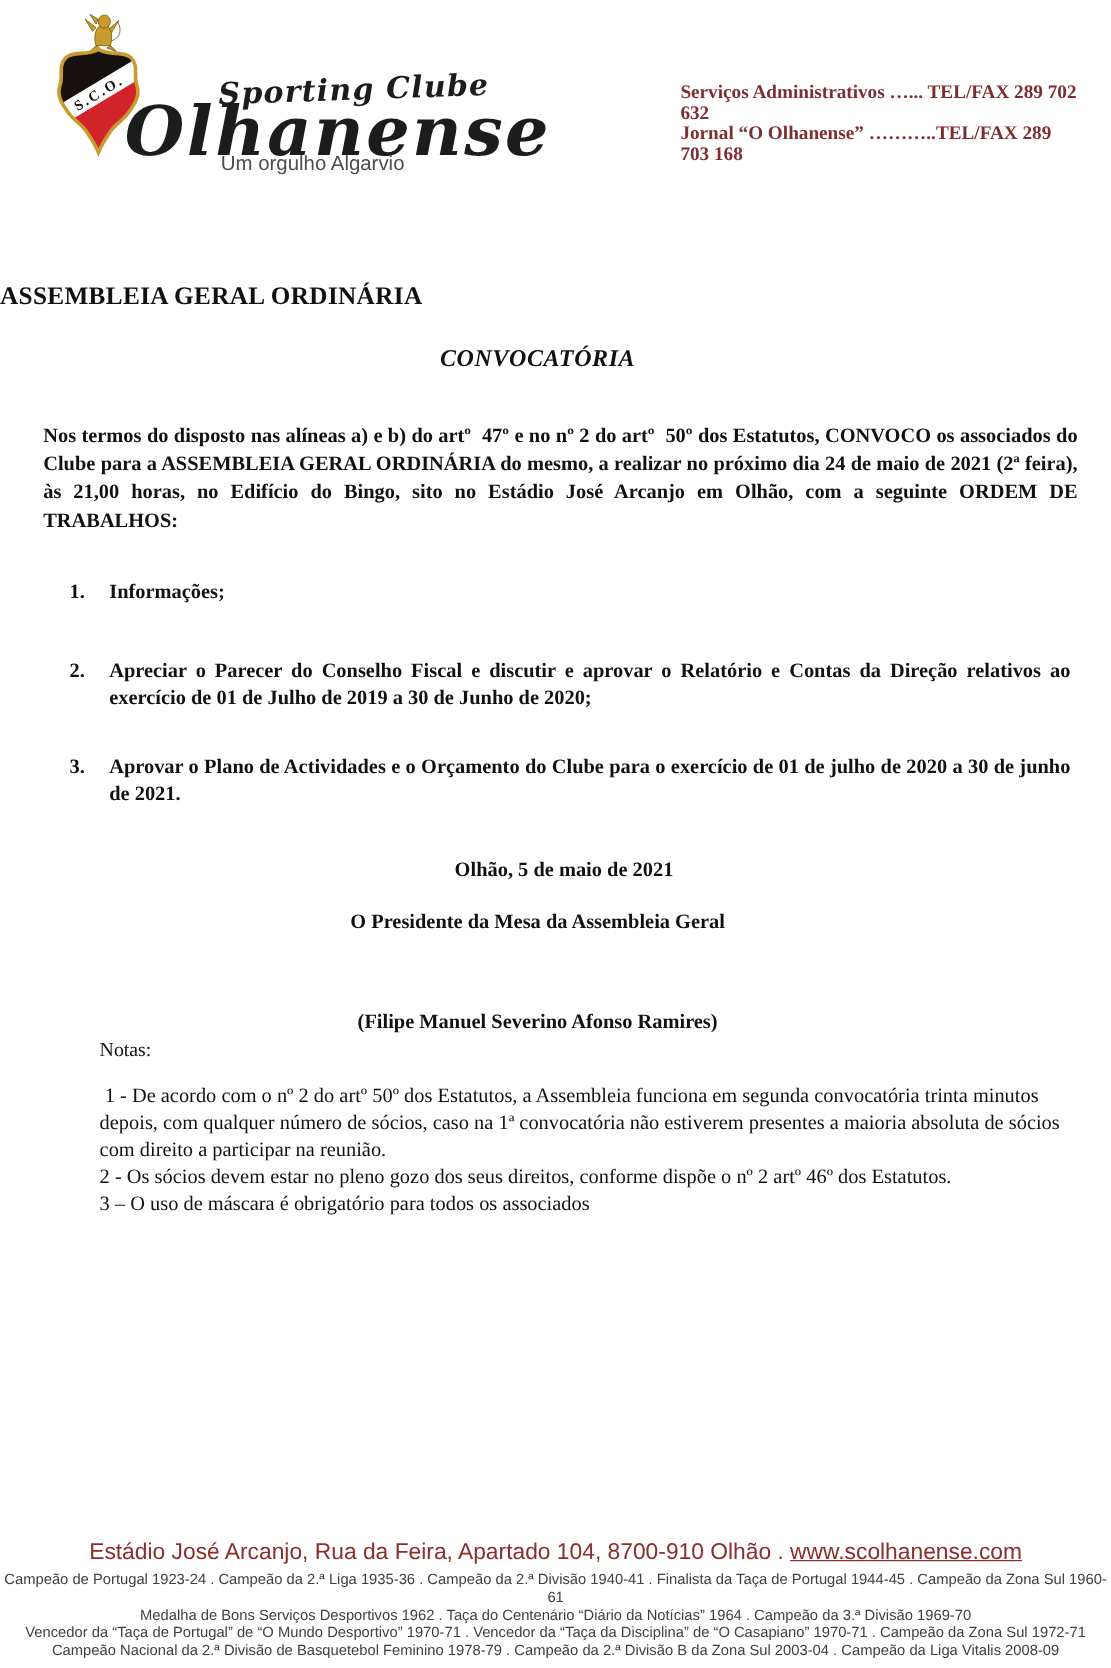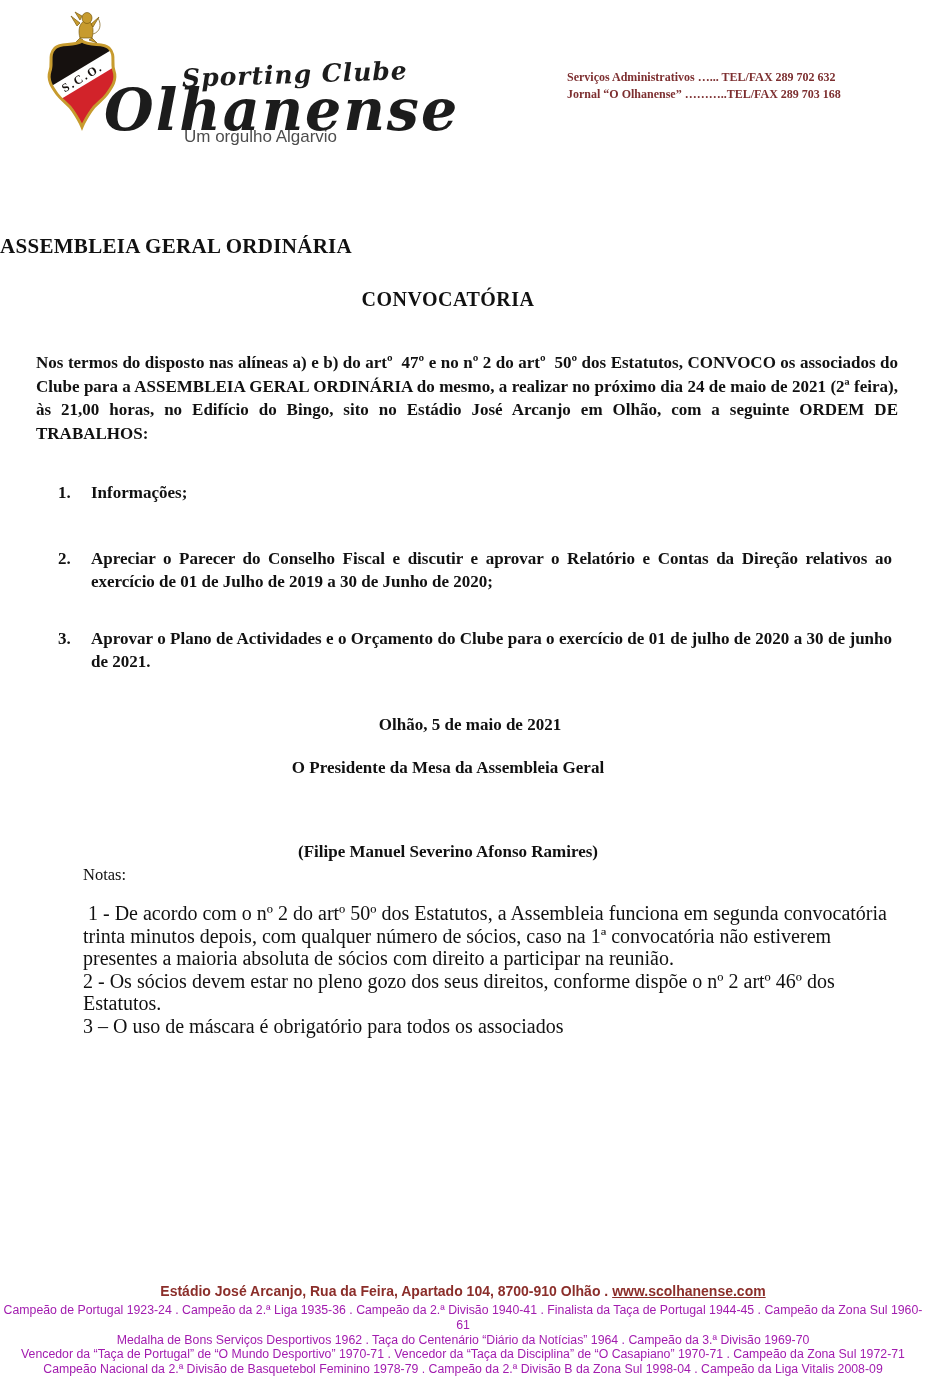--- a/index.html
+++ b/index.html
@@ -36,30 +36,30 @@
     font-family:"Liberation Sans", sans-serif;
     font-size:17px; color:#4d4d4d;
   }
 
   .institution {
     position:absolute; left:567px; top:64px; width:335px;
     color:#7d2f30;
     font-weight:bold;
   }
   .institution .inst-title { font-size:16.5px; line-height:21px; letter-spacing:0.2px; }
-  .institution .inst-contacts { margin-top:5px; font-size:12px; line-height:17px; }
+  .institution .inst-contacts { margin-top:5px; font-size:16px; line-height:17px; }
 
   
   .doc-title {
     position:absolute; top:234px; left:0; right:30px;
     text-align:left; font-weight:bold; font-size:21px; letter-spacing:0.3px;
   }
   .doc-subtitle {
     position:absolute; top:288px; left:0; right:30px;
-    text-align:center; font-weight:bold; font-size:20px; letter-spacing:0.5px;
+    text-align:center; font-weight:bold; font-size:20px; letter-spacing:0.5px;font-style:italic;
   }
   .intro {
     position:absolute; top:351px; left:36px; right:28px;
     font-weight:bold; font-size:17px; line-height:23.5px;
     text-align:justify; white-space:pre-wrap;
   }
   .agenda { position:absolute; top:481px; left:58px; right:34px; }
   .agenda-item { display:flex; font-weight:bold; font-size:17px; line-height:23.5px; }
   .agenda-item:nth-child(1) { margin-bottom:42px; }
   .agenda-item:nth-child(2) { margin-bottom:33px; }
@@ -73,37 +73,37 @@
   .dateline { top:715px;padding-left:44px; }
   .president-line { top:758px; }
   .signature-name { top:842px; }
 
   .notes-label {
     position:absolute; left:83px; top:865px;
     font-size:16.5px;
   }
   .notes {
     position:absolute; left:83px; right:38px; top:902px;
-    font-size:20px; line-height:22.5px;
+    font-size:17px; line-height:22.5px;
   }
   .notes p { white-space:pre-wrap; text-align:left; }
 
   
   .footer {
     position:absolute; left:0; right:0; top:1283px;
     text-align:center;
     font-family:"Liberation Sans", sans-serif;
   }
   .footer-address {
-    font-size:14px; font-weight:bold; color:#8b2e2a; margin-bottom:4px;
+    font-size:19px; font-weight:normal; color:#8b2e2a; margin-bottom:4px;
   }
   .footer-address a, .footer-website {
     color:#8b2e2a; text-decoration:underline; cursor:pointer;
   }
-  .footer-honors { font-size:12.3px; line-height:14.8px; color:#a21caf; }
+  .footer-honors { font-size:12.3px; line-height:14.8px; color:#404040; }
 </style>
 </head>
 <body>
 
 <div class="page">
 
   <div>
     <svg class="crest" width="84" height="122" viewBox="0 0 84 122">
 
       <g fill="#c79b2e" stroke="#7a5c10" stroke-width="0.7">
@@ -176,17 +176,17 @@
   </div>
 
   <div class="footer">
     <div class="footer-address">
       <span>Estádio José Arcanjo, Rua da Feira, Apartado 104, 8700-910 Olhão . </span><span class="footer-website">www.scolhanense.com</span>
     </div>
     <div class="footer-honors">
       <div>Campeão de Portugal 1923-24 . Campeão da 2.ª Liga 1935-36 . Campeão da 2.ª Divisão 1940-41 . Finalista da Taça de Portugal 1944-45 . Campeão da Zona Sul 1960-61</div>
       <div>Medalha de Bons Serviços Desportivos 1962 . Taça do Centenário “Diário da Notícias” 1964 . Campeão da 3.ª Divisão 1969-70</div>
       <div>Vencedor da “Taça de Portugal” de “O Mundo Desportivo” 1970-71 . Vencedor da “Taça da Disciplina” de “O Casapiano” 1970-71 . Campeão da Zona Sul 1972-71</div>
-      <div>Campeão Nacional da 2.ª Divisão de Basquetebol Feminino 1978-79 . Campeão da 2.ª Divisão B da Zona Sul 1998-04 . Campeão da Liga Vitalis 2008-09</div>
+      <div>Campeão Nacional da 2.ª Divisão de Basquetebol Feminino 1978-79 . Campeão da 2.ª Divisão B da Zona Sul 2003-04 . Campeão da Liga Vitalis 2008-09</div>
     </div>
   </div>
 
 </div>
 
 </body></html>

